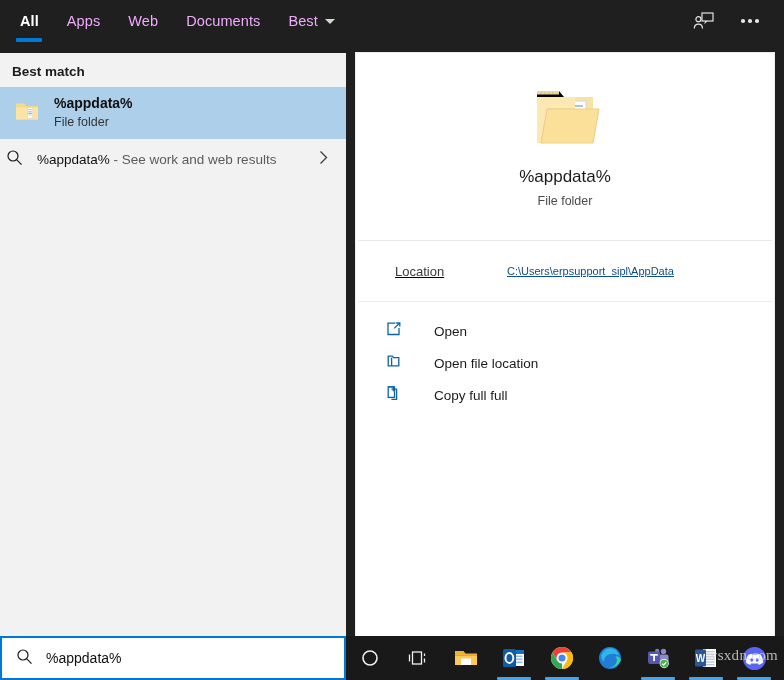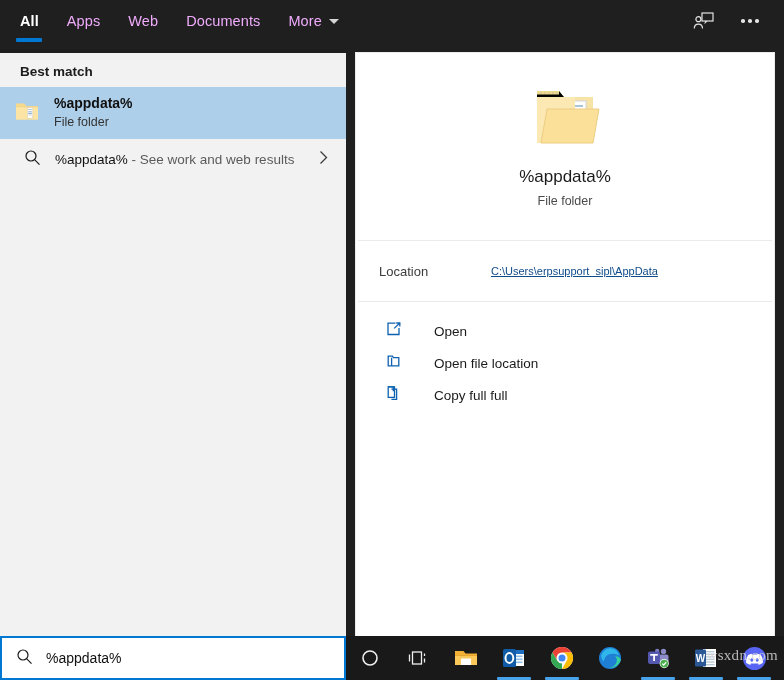--- a/index.html
+++ b/index.html
@@ -47,54 +47,54 @@
   .dots { display: flex; gap: 3.5px; }
   .dots i { width: 3.5px; height: 3.5px; background: #e3e3e3; border-radius: 50%; display:block; }
 
   
   .left-panel {
     position: absolute; left: 0; top: 53px; width: 346px; height: 583px;
     background: #f2f2f2;
   }
   .section-head {
     font-size: 13.5px; font-weight: bold; color: #1b1b1b;
-    padding: 11px 0 8px 20px;
+    padding: 11px 0 8px 12px;
   }
   .result-row {
     display: flex; align-items: center; gap: 12px;
     height: 52px; padding: 0 12px; cursor: default;
   }
   .result-row.selected { background: #aecfea; }
   .result-text { display: flex; flex-direction: column; justify-content: center; line-height: 1.25; }
   .result-title { font-size: 14px; color: #101010; font-weight: bold; }
   .result-sub { font-size: 12.5px; color: #333; margin-top: 2px; }
 
   .web-row {
     display: flex; align-items: center; height: 40px;
-    padding: 0 10px 0 24px; gap: 14px; cursor: default;
+    padding: 0 10px 0 6px; gap: 14px; cursor: default;
   }
   .web-label { font-size: 13.5px; color: #1b1b1b; white-space: nowrap; }
   .web-label .q { color: #101010; }
   .web-label .sep { color: #5b5b5b; }
   .chev-right { margin-left: auto; color: #3c3c3c; font-size: 15px; padding-right: 8px; }
 
   
   .right-panel {
     position: absolute; left: 356px; top: 53px; width: 418px; height: 583px;
     background: #ffffff; box-shadow: 0 0 0 1px #ececec;
   }
   .preview-hero {
     height: 187px; display: flex; flex-direction: column;
     align-items: center; justify-content: center; gap: 0;
   }
   .hero-name { font-size: 17px; color: #1b1b1b; margin-top: 14px; }
   .hero-sub { font-size: 12.5px; color: #4a4a4a; margin-top: 7px; }
   .divider { height: 1px; background: #eaeaea; margin: 0 2px; }
   .location-row {
-    display: flex; align-items: center; height: 60px; padding-left: 23px;
+    display: flex; align-items: center; height: 60px; padding-left: 39px; text-decoration: underline;
   }
   .location-label { font-size: 13px; color: #3b3b3b; width: 112px; }
   .location-value {
     font-size: 11px; color: #0f4c8a; text-decoration: underline;
     cursor: pointer;
   }
   .actions { padding-top: 13px; }
   .action-row {
     display: flex; align-items: center; gap: 32px;
     height: 32px; padding-left: 30px; cursor: default;
@@ -147,21 +147,21 @@
 
       <div class="tab">
         <span>Web</span>
       </div>
 
       <div class="tab">
         <span>Documents</span>
       </div>
 
       <div class="tab">
-        <span>More</span>
+        <span>Best</span>
         <span class="caret"></span>
       </div>
     </div>
 
     <div class="topbar-right">
       <div class="tb-icon">
         <svg width="22" height="20" viewBox="0 0 22 20" fill="none" stroke="#e3e3e3" stroke-width="1.2">
           <rect x="9" y="2" width="11" height="8"></rect>
           <path d="M12 10 L11.4 13.2 L14.6 10" fill="#e3e3e3" stroke="none"></path>
           <circle cx="5.4" cy="8.2" r="2.5"></circle>

